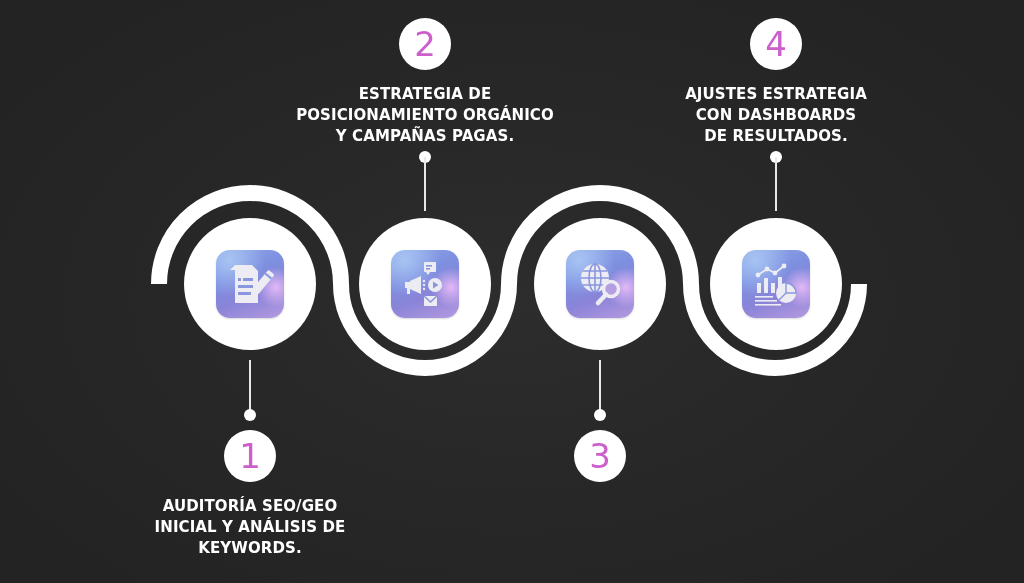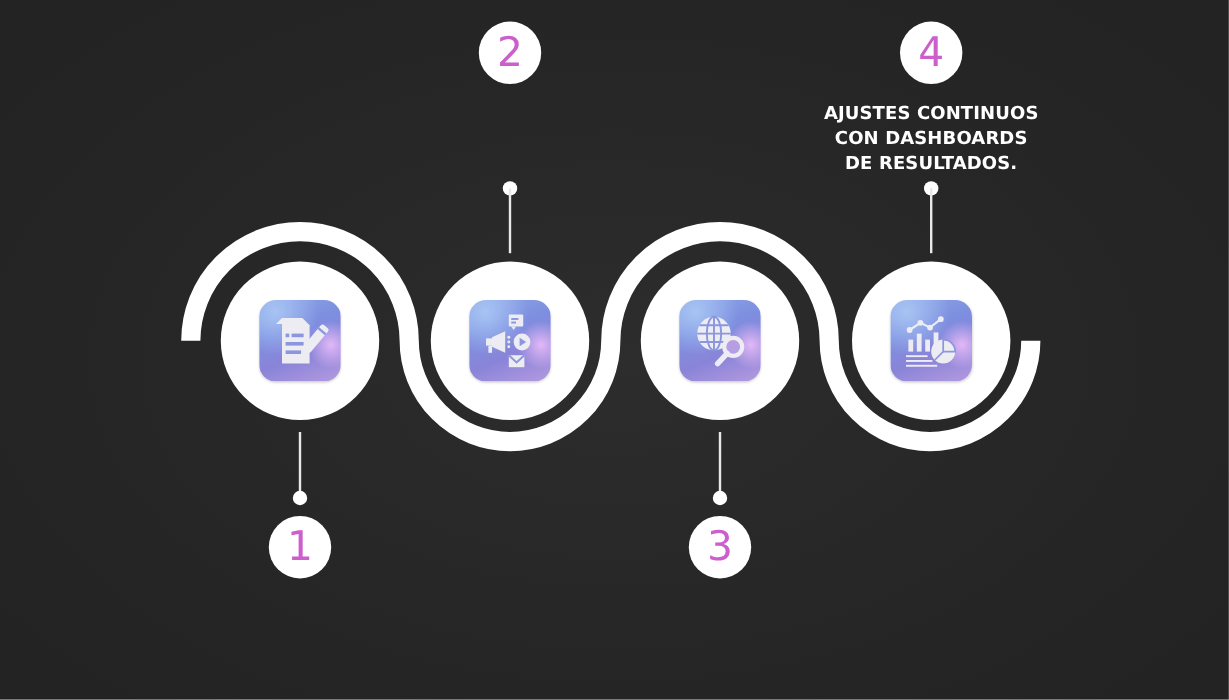--- a/index.html
+++ b/index.html
@@ -61,20 +61,23 @@
           <rect x="34" y="12" width="8" height="26" rx="2" fill="#ececf2"></rect>
           <path d="M34 38 L42 38 L38 45 Z" fill="#ececf2"></path>
           <rect x="34" y="16" width="8" height="2" fill="#8a96de"></rect>
         </g>
       </svg>
     </div>
   </div>
   <div class="stem" style="left:249px; top:360px; height:52px;"></div>
   <div class="dot" style="left:244px; top:409px;"></div>
   <div class="num-badge" style="left:224px; top:430px;">1</div>
+  <div class="step-text" style="left:250px; top:496px;">AUDITORÍA SEO/GEO
+INICIAL Y ANÁLISIS DE
+KEYWORDS.</div>
 
   <div class="step-circle" style="left:359px; top:218px;">
     <div class="tile">
       <svg viewBox="0 0 56 56">
         <rect x="27" y="6" width="12" height="10" rx="1" fill="#ececf2"></rect>
         <rect x="29" y="9" width="6" height="1.6" fill="#8a96de"></rect>
         <rect x="29" y="12" width="4" height="1.6" fill="#8a96de"></rect>
         <path d="M29 16 L31 19 L33 16 Z" fill="#ececf2"></path>
         <rect x="8" y="26" width="5" height="6" fill="#ececf2"></rect>
         <path d="M13 25 L24 20 V38 L13 33 Z" fill="#ececf2"></path>
@@ -85,20 +88,23 @@
         <circle cx="38" cy="29" r="7" fill="#ececf2"></circle>
         <path d="M36 25.5 L41.5 29 L36 32.5 Z" fill="#8a96de"></path>
         <rect x="27" y="40" width="13" height="10" fill="#ececf2"></rect>
         <path d="M27 40 L33.5 46 L40 40" fill="none" stroke="#8a96de" stroke-width="1.6"></path>
       </svg>
     </div>
   </div>
   <div class="dot" style="left:419px; top:151px;"></div>
   <div class="stem" style="left:424px; top:157px; height:54px;"></div>
   <div class="num-badge" style="left:399px; top:18px;">2</div>
+  <div class="step-text" style="left:425px; top:84px;">ESTRATEGIA DE
+POSICIONAMIENTO ORGÁNICO
+Y CAMPAÑAS PAGAS.</div>
 
   <div class="step-circle" style="left:534px; top:218px;">
     <div class="tile">
       <svg viewBox="0 0 56 56">
         <circle cx="23" cy="22" r="14" fill="#ececf2"></circle>
         <ellipse cx="23" cy="22" rx="6" ry="14" fill="none" stroke="#8a96de" stroke-width="1.6"></ellipse>
         <line x1="23" y1="8" x2="23" y2="36" stroke="#8a96de" stroke-width="1.6"></line>
         <line x1="9" y1="22" x2="37" y2="22" stroke="#8a96de" stroke-width="1.6"></line>
         <line x1="11" y1="15" x2="35" y2="15" stroke="#8a96de" stroke-width="1.6"></line>
         <line x1="11" y1="29" x2="35" y2="29" stroke="#8a96de" stroke-width="1.6"></line>
@@ -128,17 +134,17 @@
         <line x1="38" y1="37" x2="31" y2="44" stroke="#8a96de" stroke-width="1.4"></line>
         <rect x="7" y="40" width="18" height="1.6" fill="#ececf2"></rect>
         <rect x="7" y="44" width="22" height="1.6" fill="#ececf2"></rect>
         <rect x="7" y="48" width="26" height="1.6" fill="#ececf2"></rect>
       </svg>
     </div>
   </div>
   <div class="dot" style="left:770px; top:151px;"></div>
   <div class="stem" style="left:775px; top:157px; height:54px;"></div>
   <div class="num-badge" style="left:750px; top:18px;">4</div>
-  <div class="step-text" style="left:776px; top:84px;">AJUSTES CONTINUOS
+  <div class="step-text" style="left:776px; top:84px;">AJUSTES ESTRATEGIA
 CON DASHBOARDS
 DE RESULTADOS.</div>
 
 </div>
 
 </body></html>

